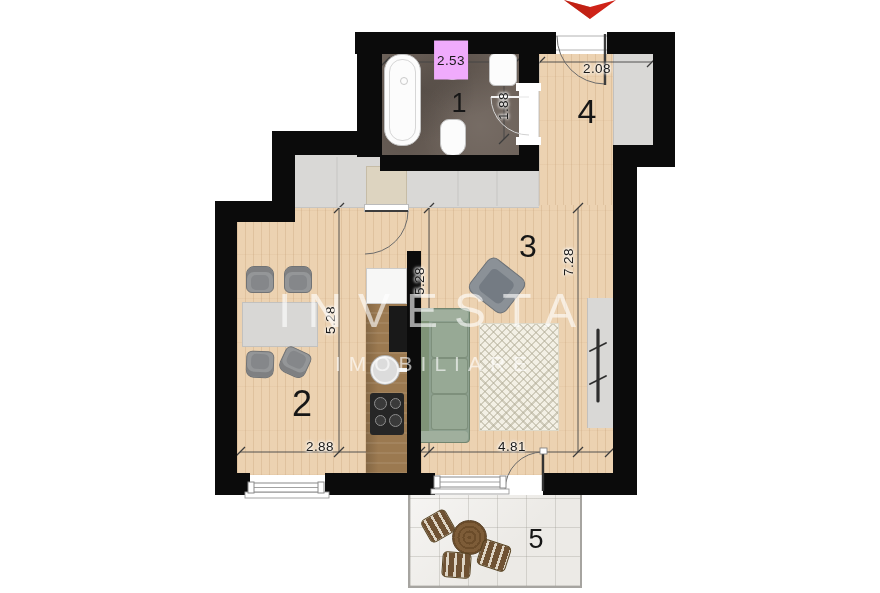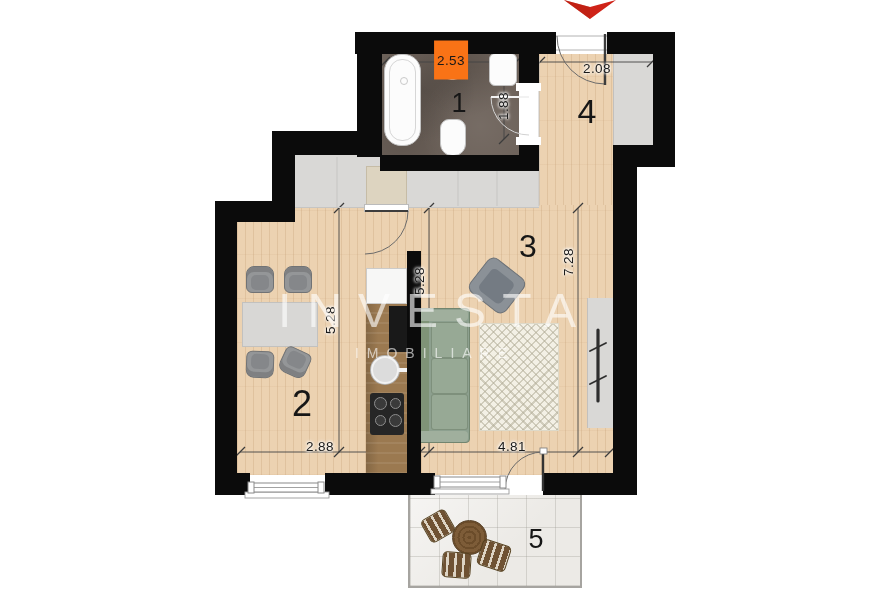--- a/index.html
+++ b/index.html
@@ -19,35 +19,35 @@
   .floor-balcony{position:absolute;background-color:#eceae6;
     background-image:repeating-linear-gradient(0deg,rgba(150,148,140,.30) 0 1px,rgba(0,0,0,0) 1px 29px),
                      repeating-linear-gradient(90deg,rgba(150,148,140,.30) 0 1px,rgba(0,0,0,0) 1px 29px),
                      linear-gradient(135deg,rgba(255,255,255,.5),rgba(0,0,0,0) 60%);
     border:2px solid #a6a4a0;border-top:none;box-sizing:border-box;}
   .white-fixture{position:absolute;background:#fcfcfc;border:1.5px solid #c2c2c2;box-sizing:border-box;}
   .dim{position:absolute;font-size:13.5px;color:#191919;white-space:nowrap;
        transform:translate(-50%,-50%);letter-spacing:.4px;
        text-shadow:0 0 3px #fff,0 0 3px #fff,0 0 4px #fff;}
   .dim.vert{transform:translate(-50%,-50%) rotate(-90deg);}
-  .dim.boxed{background:#f97316;padding:12px 3px;text-shadow:none;}
+  .dim.boxed{background:#f0abfc;padding:12px 3px;text-shadow:none;}
   .roomnum{position:absolute;color:#161616;transform:translate(-50%,-50%);font-weight:400;}
   .dchair{position:absolute;background:#949698;border:1px solid #717375;border-radius:8px 8px 6px 6px;
           box-sizing:border-box;box-shadow:inset 0 5px 0 rgba(0,0,0,.14);}
   .dchair::after{content:"";position:absolute;left:4px;right:4px;top:8px;bottom:2px;
           background:#85878a;border-radius:5px;}
   .bchair{position:absolute;border:1px solid #55411f;border-radius:5px;box-sizing:border-box;
           background:repeating-linear-gradient(90deg,#6f5233 0 3px,#ddd4c4 3px 5.5px,#6f5233 5.5px 8px);}
   .sofa{position:absolute;background:#8da08f;border:1px solid #72856f;border-radius:4px;box-sizing:border-box;}
   .sofa-part{position:absolute;border-radius:4px;}
   .cushion{position:absolute;background:#97a995;border:1px solid rgba(50,70,50,.25);border-radius:3px;box-sizing:border-box;}
   .wm{position:absolute;left:268px;top:286px;width:334px;text-align:center;
       color:rgba(255,255,255,.62);pointer-events:none;}
   .wm-1{font-size:48px;font-weight:normal;letter-spacing:16px;line-height:1.05;}
-  .wm-2{font-size:14px;letter-spacing:8px;margin-top:9px;}
+  .wm-2{font-size:21px;letter-spacing:8px;margin-top:16px;}
   svg{position:absolute;left:0;top:0;}
 </style>
 </head>
 <body>
 
 <div class="stage">
 
   <div class="floor-tile-dark" style="left:382px;top:54px;width:137px;height:103px;"></div>
   <div class="floor-wood" style="left:539px;top:54px;width:74px;height:155px;"></div>
   <div class="floor-wood" style="left:237px;top:205px;width:376px;height:270px;"></div>

